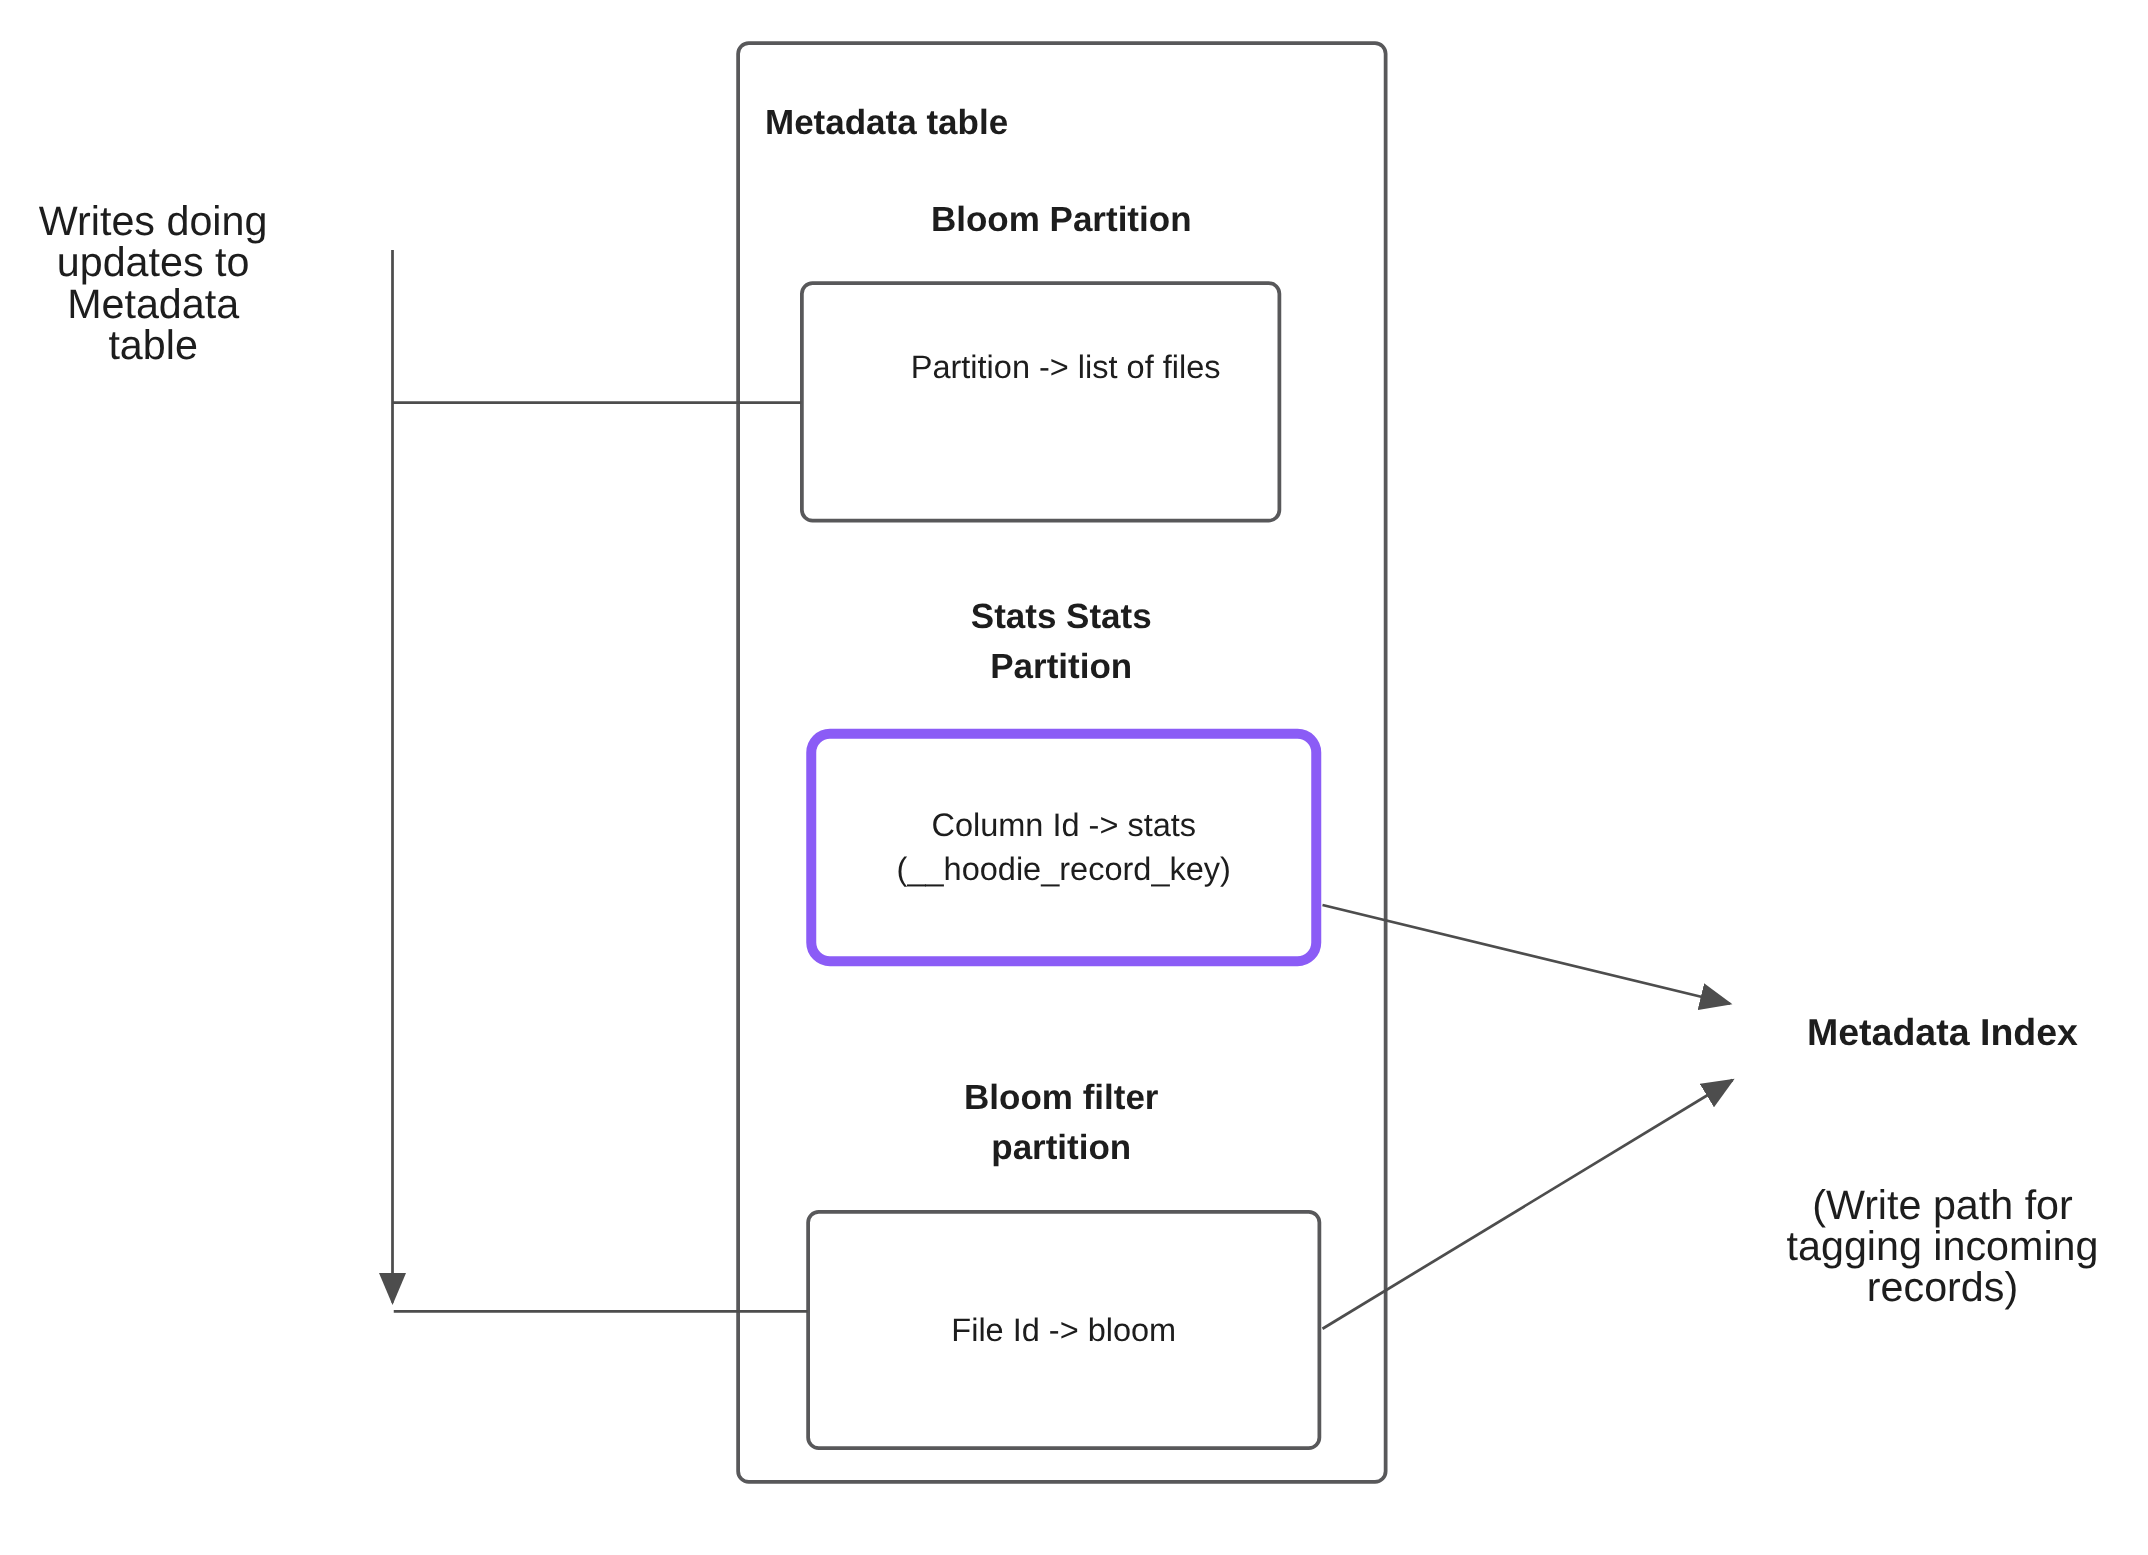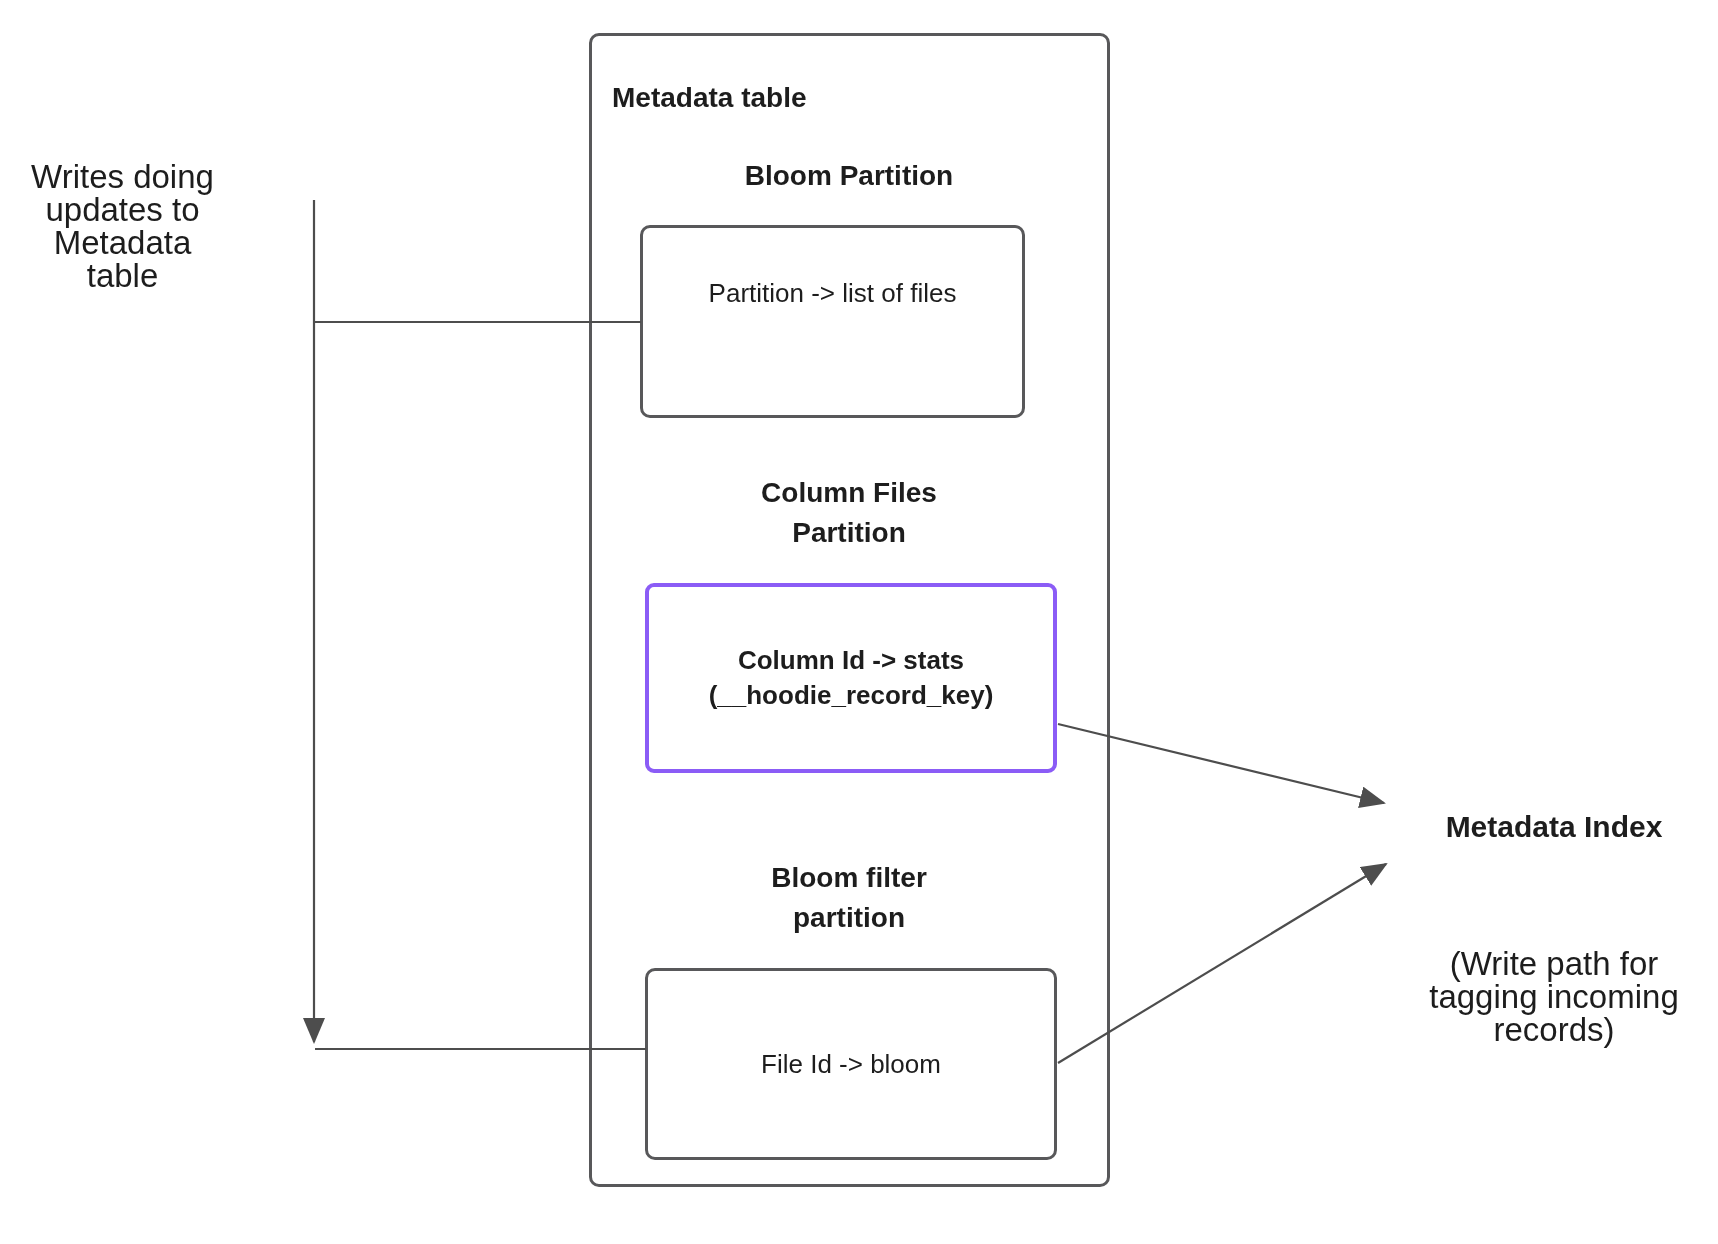--- a/index.html
+++ b/index.html
@@ -18,23 +18,22 @@
   }
   .box {
     position: absolute;
     box-sizing: border-box;
     background: #ffffff;
     border: 3px solid #58585a;
     border-radius: 10px;
     z-index: 1;
   }
   .box.dark {
-    border: 4px solid #8b5cf6;
-    border-radius: 9px;
-    font-weight: bold;
+    border: 8px solid #8b5cf6;
+    border-radius: 19px;
   }
   .connector-layer {
     position: absolute;
     left: 0; top: 0;
     z-index: 2;
     pointer-events: none;
   }
   .label {
     position: absolute;
     z-index: 3;
@@ -65,21 +64,21 @@
   }
 </style>
 </head>
 <body>
 
 <div class="canvas">
 
   <div class="box" style="left:589px; top:33px; width:521px; height:1154px;"></div>
 
   <div class="box" style="left:640px; top:225px; width:385px; height:193px;">
-    <div class="box-content" style="margin-top:48px;">Partition -&gt; list of files</div>
+    <div class="box-content" style="margin-top:48px;padding-left:20px;">Partition -&gt; list of files</div>
   </div>
 
   <div class="box dark flex-center" style="left:645px; top:583px; width:412px; height:190px;">
     <div class="box-content">Column Id  -&gt; stats
 (__hoodie_record_key)</div>
   </div>
 
   <div class="box flex-center" style="left:645px; top:968px; width:412px; height:192px;">
     <div class="box-content">File Id -&gt; bloom</div>
   </div>
@@ -103,21 +102,21 @@
   </svg>
 
   <div class="label note center" style="left:15px; top:160px; width:215px;">Writes doing
 updates to
 Metadata table</div>
 
   <div class="label bold" style="left:612px; top:82px; font-size:28px;">Metadata table</div>
 
   <div class="label section-heading center" style="left:640px; top:156px; width:418px;">Bloom Partition</div>
 
-  <div class="label section-heading center" style="left:640px; top:473px; width:418px;">Column Files
+  <div class="label section-heading center" style="left:640px; top:473px; width:418px;">Stats Stats
 Partition</div>
 
   <div class="label bold center" style="left:1394px; top:810px; width:320px; font-size:30px;">Metadata Index</div>
 
   <div class="label section-heading center" style="left:640px; top:858px; width:418px;">Bloom filter
 partition</div>
 
   <div class="label note center" style="left:1404px; top:947px; width:300px;">(Write path for
 tagging incoming
 records)</div>

